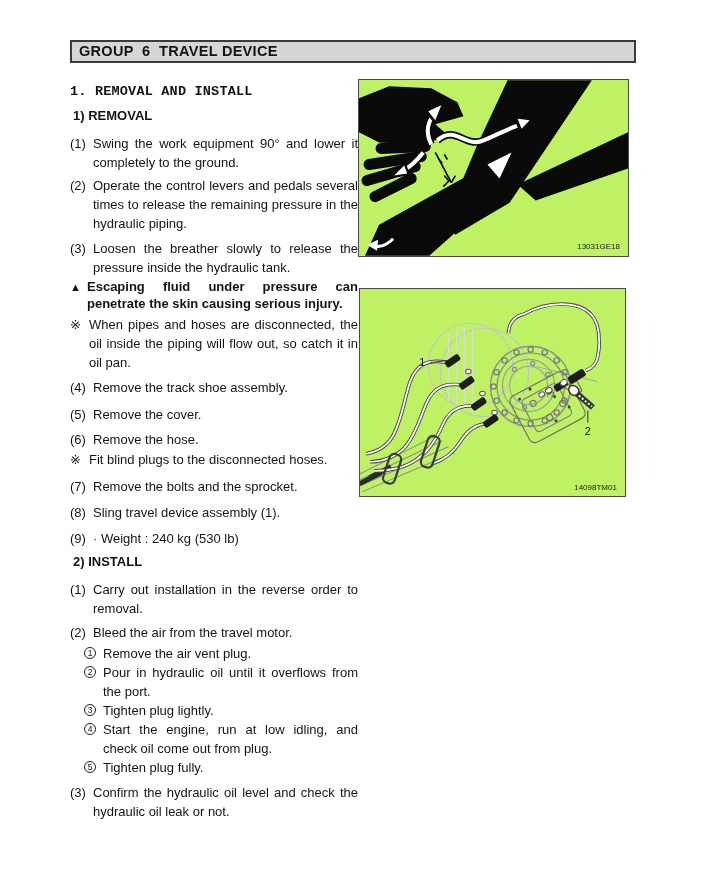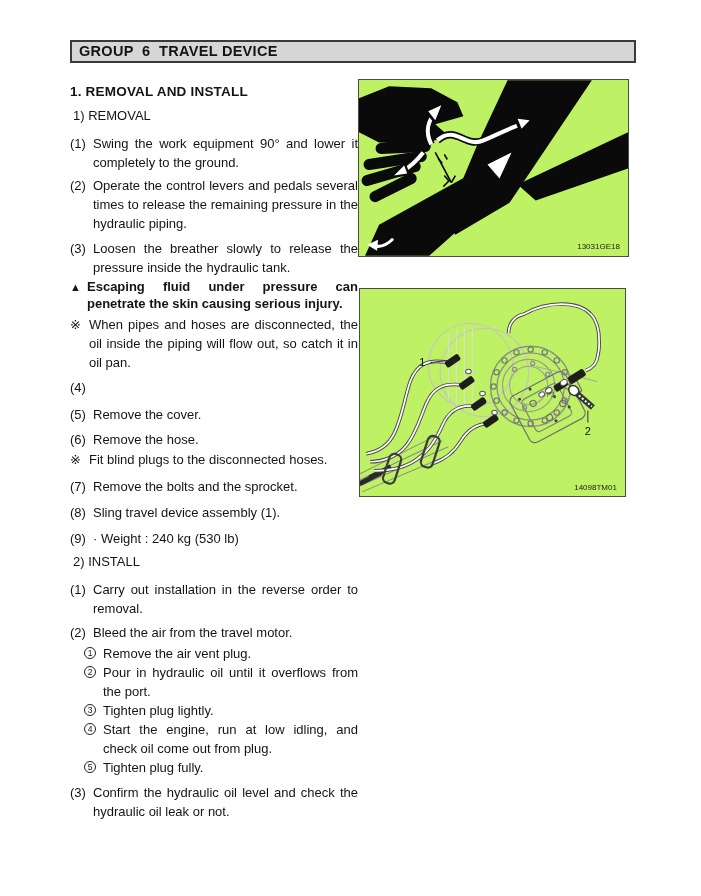--- a/index.html
+++ b/index.html
@@ -14,22 +14,22 @@
   
   .header-bar {
     position:absolute; left:70px; top:40px; width:566px; height:23px;
     background:#d6d6d6; border:2px solid #3a3a3a;
     display:flex; align-items:center; padding:0 0 1px 7px;
     font-size:14.5px; font-weight:bold; letter-spacing:.3px; white-space:pre;
   }
 
   
   .left-col { position:absolute; left:70px; top:84px; width:288px; }
-  .h1 { font-size:13.5px; font-weight:bold; margin:0 0 9px 0; letter-spacing:.2px; }
-  .h2 { font-size:13px;  font-weight:normal; margin:0 0 11px 3px; }
+  .h1 { font-size:13.5px; font-weight:bold; margin:0 0 9px 0; letter-spacing:.2px;font-family:Liberation Mono, monospace; }
+  .h2 { font-size:13px;  font-weight:bold; margin:0 0 11px 3px; }
   .h2-install { margin-top:6px; }
 
   .item { display:flex; font-size:13px; line-height:19px; }
   .item .num { width:23px; flex:none; }
   .item .txt { flex:1; text-align:justify; } .mb1{margin-bottom:1px} .mb2{margin-bottom:2px}
   .mb3{margin-bottom:3px} .mb4{margin-bottom:4px} .mb5{margin-bottom:5px}
   .mb6{margin-bottom:6px} .mb7{margin-bottom:7px} .mb8{margin-bottom:8px}
 
   .warning { font-weight:bold; line-height:16.5px; }
   .warning .num { width:17px; font-size:11px; }
@@ -85,20 +85,21 @@
     </div>
 
     <div class="item note mb6">
       <span class="num">※</span>
       <div class="txt">When pipes and hoses are disconnected, the oil inside the piping will flow out, so catch it in oil pan.</div>
     </div>
 
     <div class="item mb8">
       <span class="num">(4)</span>
       <div class="txt">
+        <div>Remove the track shoe assembly.</div>
       </div>
     </div>
 
     <div class="item mb6">
       <span class="num">(5)</span>
       <div class="txt">Remove the cover.</div>
     </div>
 
     <div class="item mb1">
       <span class="num">(6)</span>

